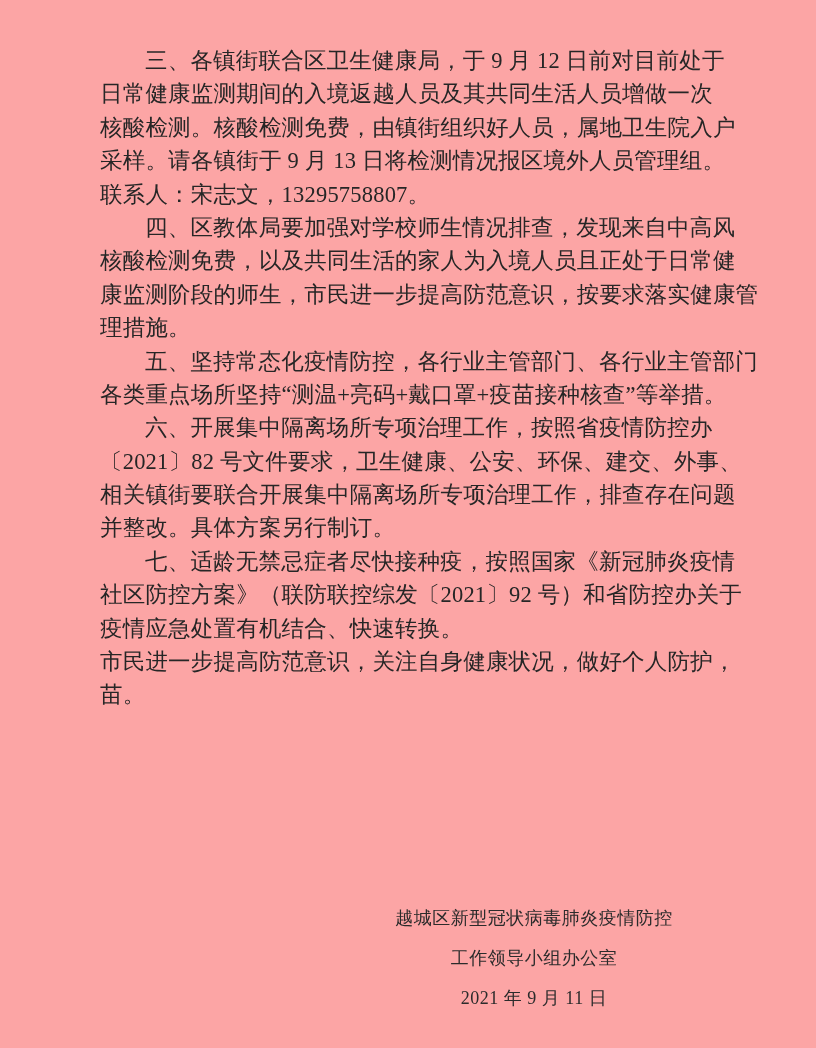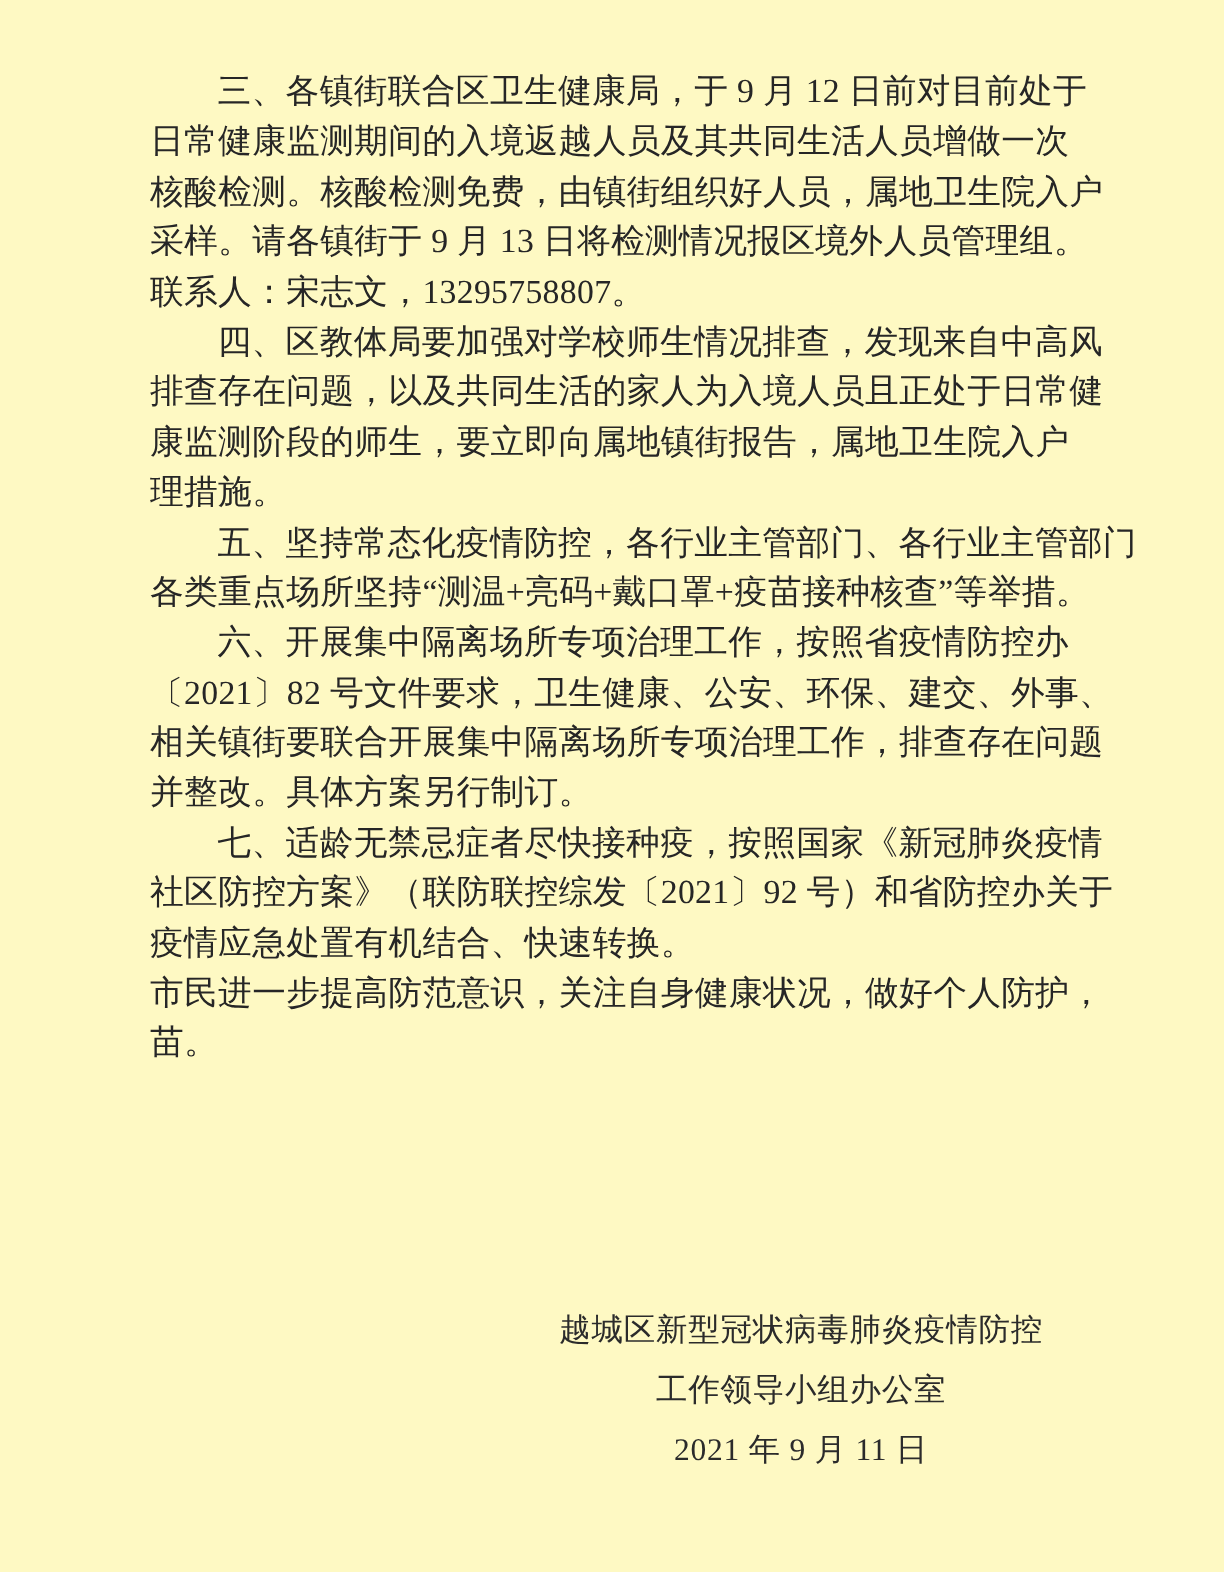--- a/index.html
+++ b/index.html
@@ -9,21 +9,21 @@
   body {
     width: 816px;
     height: 1048px;
     background: #ffffff;
     font-family: "Liberation Serif", "DejaVu Serif", serif;
   }
   .page {
     position: relative;
     width: 816px;
     height: 1048px;
-    background: #fef9c3;
+    background: #fca5a5;
     overflow: hidden;
     color: #262626;
   }
   .body-text {
     position: absolute;
     left: 100px;
     top: 44px;
     width: 648px;
     font-size: 22.5px;
     line-height: 33.4px;
@@ -35,25 +35,25 @@
   }
   .line {
     white-space: nowrap;
     height: 33.4px;
   }
   .line.indent {
     text-indent: 45px;
   }
   .signature {
     position: absolute;
-    top: 866px;
+    top: 898px;
     right: 112px;
     width: 340px;
     text-align: center;
-    font-size: 21px;
+    font-size: 18px;
     line-height: 40px;
     letter-spacing: 0.5px;
     color: #2b2b2b;
   }
   .sig-line {
     white-space: nowrap;
     height: 40px;
   }
 </style>
 </head>
@@ -66,22 +66,22 @@
     <section class="para">
       <div class="line indent">三、各镇街联合区卫生健康局，于 9 月 12 日前对目前处于</div>
       <div class="line">日常健康监测期间的入境返越人员及其共同生活人员增做一次</div>
       <div class="line">核酸检测。核酸检测免费，由镇街组织好人员，属地卫生院入户</div>
       <div class="line">采样。请各镇街于 9 月 13 日将检测情况报区境外人员管理组。</div>
       <div class="line">联系人：宋志文，13295758807。</div>
     </section>
 
     <section class="para">
       <div class="line indent">四、区教体局要加强对学校师生情况排查，发现来自中高风</div>
-      <div class="line">排查存在问题，以及共同生活的家人为入境人员且正处于日常健</div>
-      <div class="line">康监测阶段的师生，要立即向属地镇街报告，属地卫生院入户</div>
+      <div class="line">核酸检测免费，以及共同生活的家人为入境人员且正处于日常健</div>
+      <div class="line">康监测阶段的师生，市民进一步提高防范意识，按要求落实健康管</div>
       <div class="line">理措施。</div>
     </section>
 
     <section class="para">
       <div class="line indent">五、坚持常态化疫情防控，各行业主管部门、各行业主管部门</div>
       <div class="line">各类重点场所坚持“测温+亮码+戴口罩+疫苗接种核查”等举措。</div>
     </section>
 
     <section class="para">
       <div class="line indent">六、开展集中隔离场所专项治理工作，按照省疫情防控办</div>

